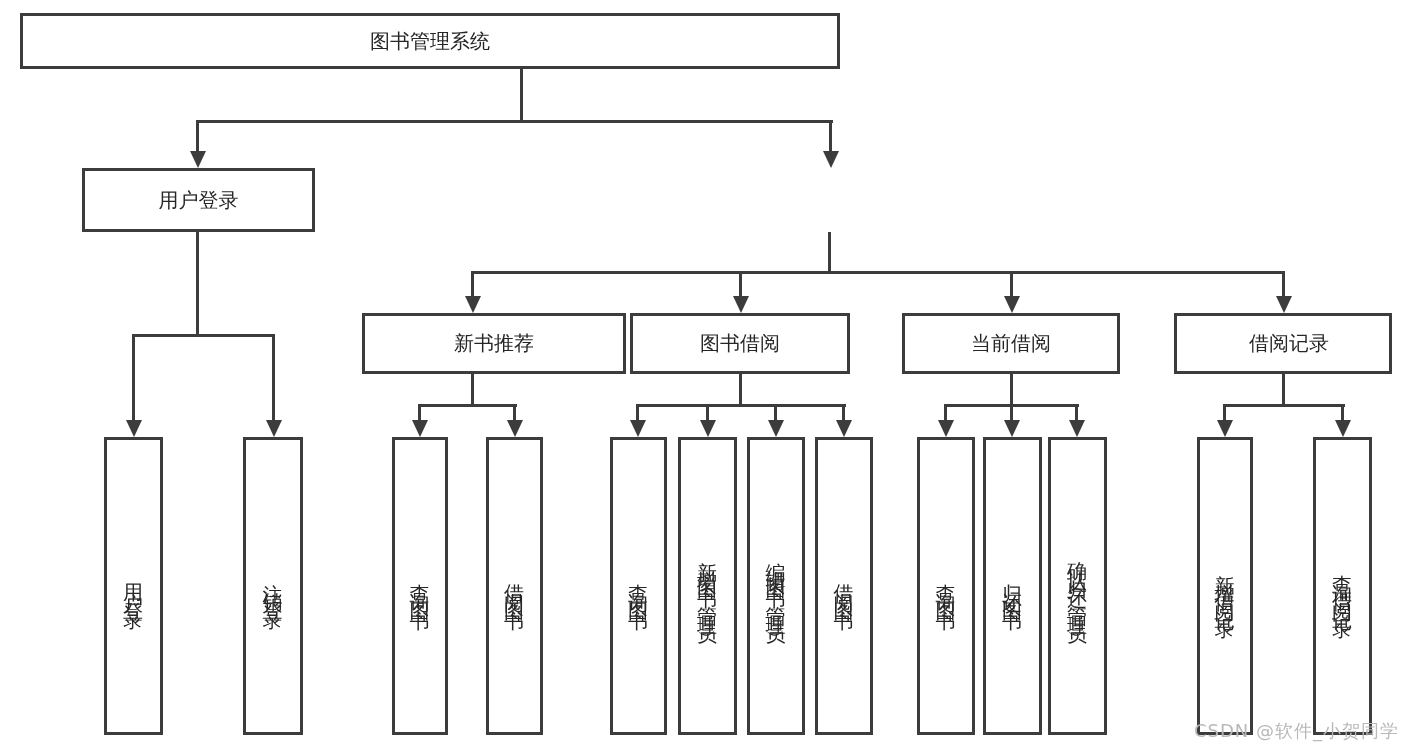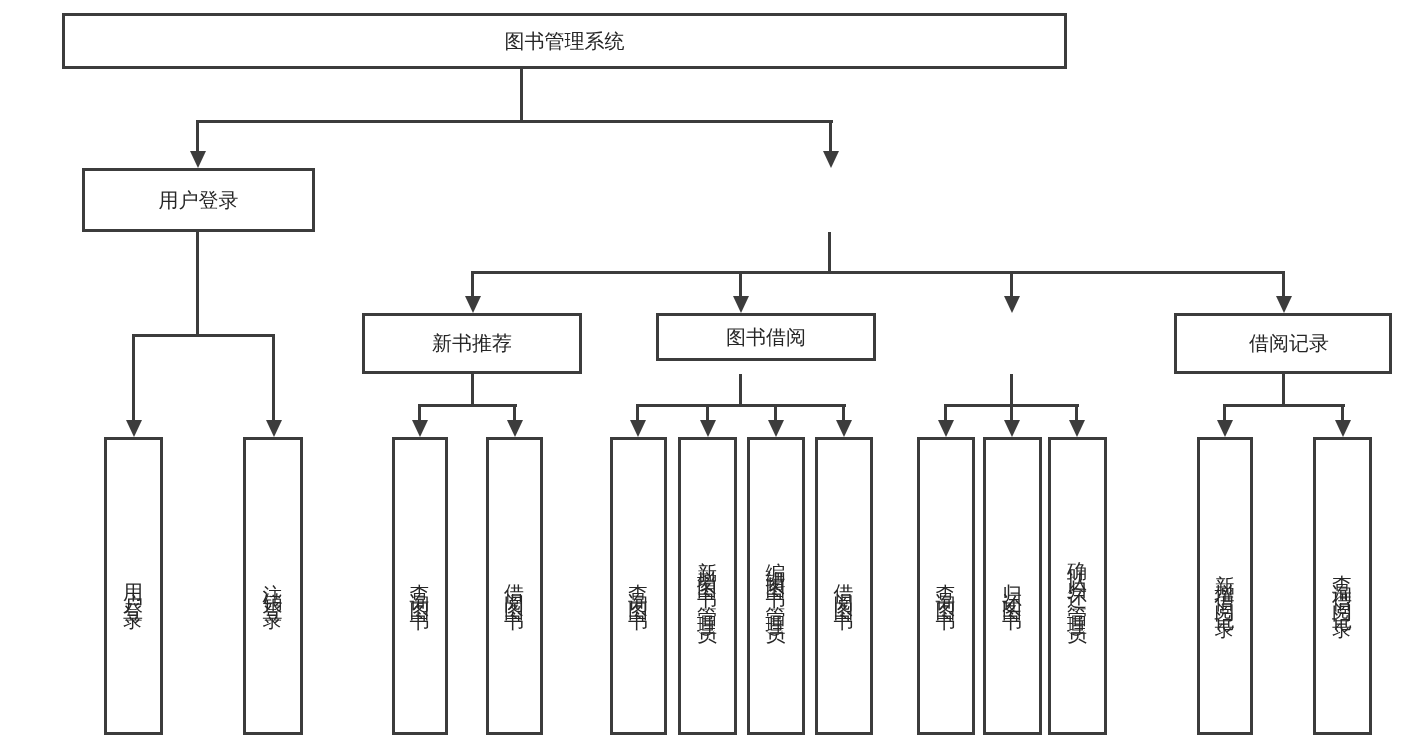--- a/index.html
+++ b/index.html
@@ -42,21 +42,21 @@
     color:#b9b9b9;
     letter-spacing:1px;
     z-index:5;
   }
 </style>
 </head>
 <body>
 
 <div id="canvas">
 
-  <div class="box" style="left:20px;top:13px;width:1005px;height:56px;margin-left:42px;">
+  <div class="box" style="left:20px;top:13px;width:820px;height:56px;">
     <span>图书管理系统</span>
   </div>
 
   <div class="vl" style="left:520px;top:69px;height:53px;"></div>
   <div class="hl" style="left:196px;top:120px;width:637px;"></div>
   <div class="vl" style="left:196px;top:120px;height:34px;"></div>
   <div class="arr" style="left:190px;top:151px;"></div>
   <div class="vl" style="left:829px;top:120px;height:34px;"></div>
   <div class="arr" style="left:823px;top:151px;"></div>
 
@@ -75,25 +75,28 @@
   <div class="hl" style="left:471px;top:271px;width:813px;"></div>
   <div class="vl" style="left:471px;top:271px;height:27px;"></div>
   <div class="arr" style="left:465px;top:296px;"></div>
   <div class="vl" style="left:739px;top:271px;height:27px;"></div>
   <div class="arr" style="left:733px;top:296px;"></div>
   <div class="vl" style="left:1010px;top:271px;height:27px;"></div>
   <div class="arr" style="left:1004px;top:296px;"></div>
   <div class="vl" style="left:1282px;top:271px;height:27px;"></div>
   <div class="arr" style="left:1276px;top:296px;"></div>
 
-  <div class="box" style="left:362px;top:313px;width:220px;height:61px;">
+  <div class="box" style="left:362px;top:313px;width:264px;height:61px;">
     <span>新书推荐</span>
   </div>
-  <div class="box" style="left:656px;top:313px;width:220px;height:48px;">
+  <div class="box" style="left:630px;top:313px;width:220px;height:61px;">
     <span>图书借阅</span>
+  </div>
+  <div class="box" style="left:902px;top:313px;width:218px;height:61px;">
+    <span>当前借阅</span>
   </div>
   <div class="box" style="left:1174px;top:313px;width:218px;height:61px;padding-left:12px;">
     <span>借阅记录</span>
   </div>
 
   <div class="vl" style="left:471px;top:374px;height:33px;"></div>
   <div class="hl" style="left:418px;top:404px;width:99px;"></div>
   <div class="vl" style="left:418px;top:404px;height:19px;"></div>
   <div class="arr" style="left:412px;top:420px;"></div>
   <div class="vl" style="left:513px;top:404px;height:19px;"></div>
@@ -163,14 +166,15 @@
     <span>确认归还（管理员）</span>
   </div>
 
   <div class="box vbox" style="left:1197px;top:437px;width:56px;height:298px;">
     <span>新增借阅记录</span>
   </div>
   <div class="box vbox" style="left:1313px;top:437px;width:59px;height:298px;">
     <span>查询借阅记录</span>
   </div>
 
+  <div class="watermark">CSDN @软件_小贺同学</div>
 
 </div>
 
 </body></html>

